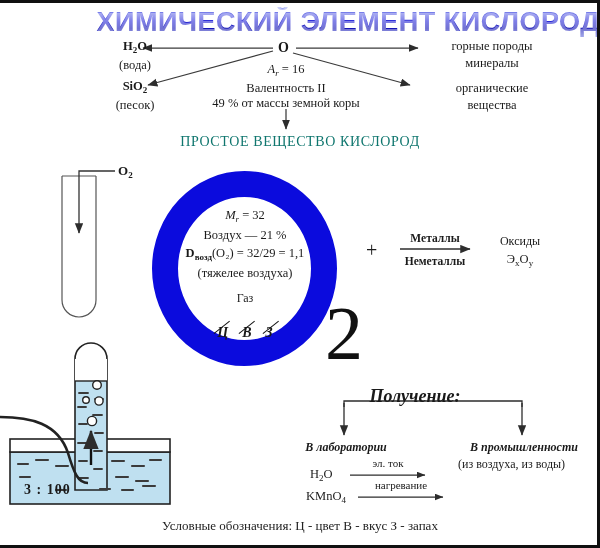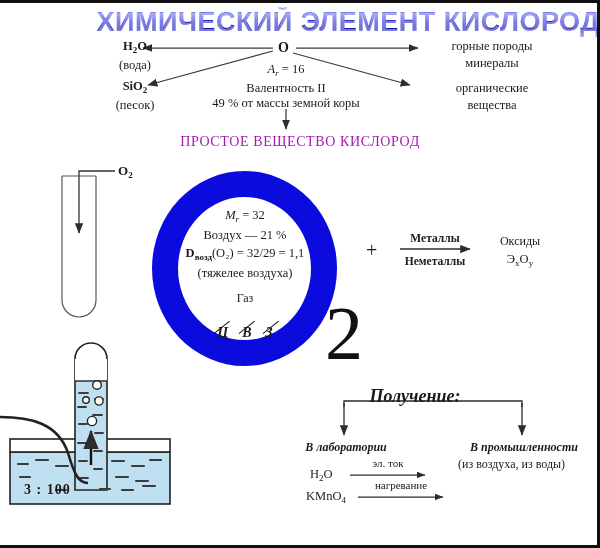--- a/index.html
+++ b/index.html
@@ -41,21 +41,21 @@
   #gasBlock{left:160px;top:288px;width:170px;text-align:center;font-size:12px;}
   .crossed{position:relative;display:inline-block;margin:0 7px;
            font-weight:bold;font-size:14px;font-style:italic;}
   .crossed::after{content:"";position:absolute;left:-3px;top:52%;
            width:20px;height:1.4px;background:#111;
            transform:rotate(-38deg);transform-origin:left center;}
 
   
   #simpleHead{left:0;top:131px;width:600px;text-align:center;
         font-family:"Liberation Serif",serif;font-size:14px;
-        letter-spacing:.6px;color:#a21caf;}
+        letter-spacing:.6px;color:#0f766e;}
   #poluchenie{left:355px;top:383px;width:120px;text-align:center;
         font-style:italic;font-weight:bold;font-size:18px;}
   #footer{left:0;top:515px;width:600px;text-align:center;font-size:13px;
         font-family:"Liberation Serif",serif;color:#222;}
 
   
   .topLbl{width:110px;text-align:center;}
 </style>
 </head>
 <body>
@@ -235,14 +235,15 @@
   <div class="abs lbl" style="left:310px;top:464px;font-size:12.5px;">
     <span>H</span><span class="sub">2</span><span>O</span>
   </div>
   <div class="abs lbl" style="left:352px;top:454px;width:72px;text-align:center;font-size:11px;">эл. ток</div>
 
   <div class="abs lbl" style="left:306px;top:486px;font-size:12.5px;">
     <span>KMnO</span><span class="sub">4</span>
   </div>
   <div class="abs lbl" style="left:356px;top:476px;width:90px;text-align:center;font-size:11px;">нагревание</div>
 
+  <div class="abs" id="footer">Условные обозначения: Ц - цвет В - вкус З - запах</div>
 
 </div>
 
 </body></html>

